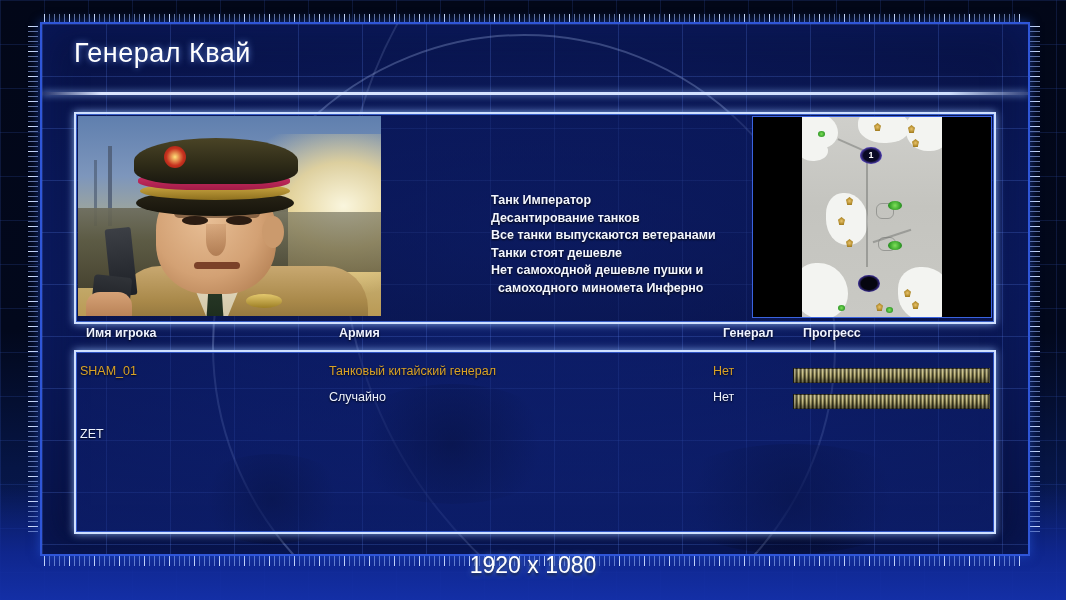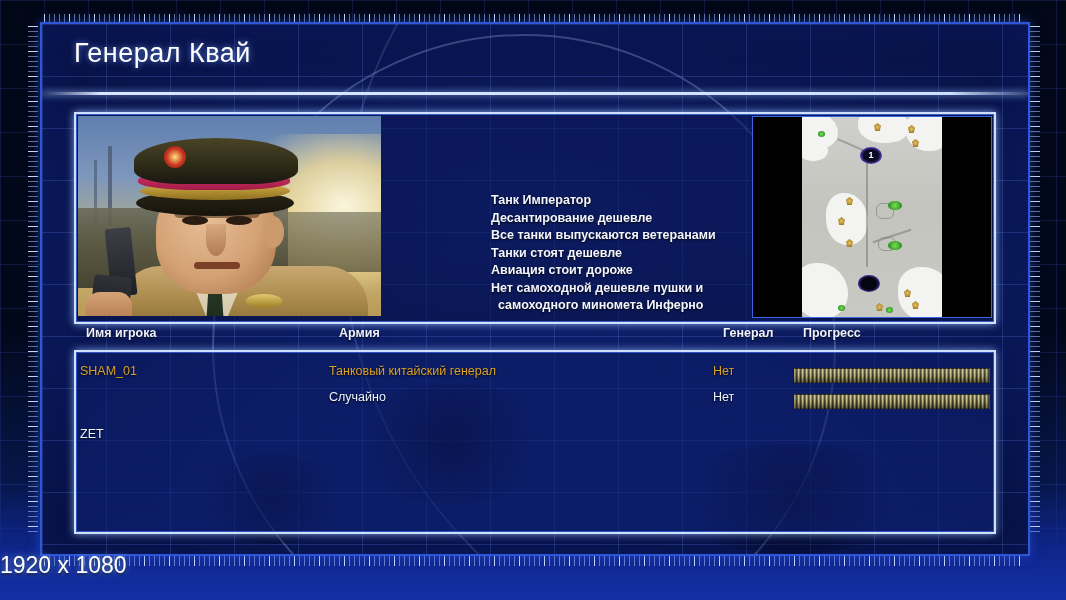--- a/index.html
+++ b/index.html
@@ -212,21 +212,21 @@
     position:absolute;left:717px;top:4px;width:195px;height:13px;
     border:1px solid rgba(0,0,0,.6);
     background-image:repeating-linear-gradient(to right,
        #c9c08a 0 1px, #8f8757 1px 2px, #3c3a23 2px 3px, #6e683f 3px 4px);
     background-color:#4a4628;
     box-shadow:inset 0 3px 5px rgba(255,255,255,.18), inset 0 -3px 5px rgba(0,0,0,.5);
   }
 
   
   #resolution{
-    position:absolute;left:0;right:0;top:552px;text-align:left;
+    position:absolute;left:0;right:0;top:552px;text-align:center;
     color:#ffffff;font-size:23px;
     text-shadow:0 0 7px rgba(120,170,255,.9),0 2px 3px rgba(0,0,0,.8);
   }
 </style>
 </head>
 <body>
 
 <div id="desktop">
   <div class="grid"></div>
   <div class="glow-bottom"></div>
@@ -276,24 +276,23 @@
         <div class="p-capdark"></div>
         <div class="p-capbadge"></div>
       <div class="p-gun"></div>
         <div class="p-gunh"></div>
         <div class="p-hand"></div>
     </div>
 
     <div id="desc-area">
       <div id="desc-list">
         <div>Танк Император</div>
-        <div>Десантирование дешевле</div>
+        <div>Десантирование танков</div>
         <div>Все танки выпускаются ветеранами</div>
         <div>Танки стоят дешевле</div>
-        <div>Авиация стоит дороже</div>
         <div>Нет самоходной дешевле пушки и</div>
         <div class="indent"> самоходного миномета Инферно</div>
       </div>
     </div>
 
     <div id="minimap-wrap">
       <div id="minimap">
         <div class="mm-snow" style="left:-6px;top:-4px;width:42px;height:36px;"></div>
         <div class="mm-snow" style="left:56px;top:-8px;width:52px;height:34px;"></div>
         <div class="mm-snow" style="left:104px;top:-6px;width:44px;height:40px;"></div>

